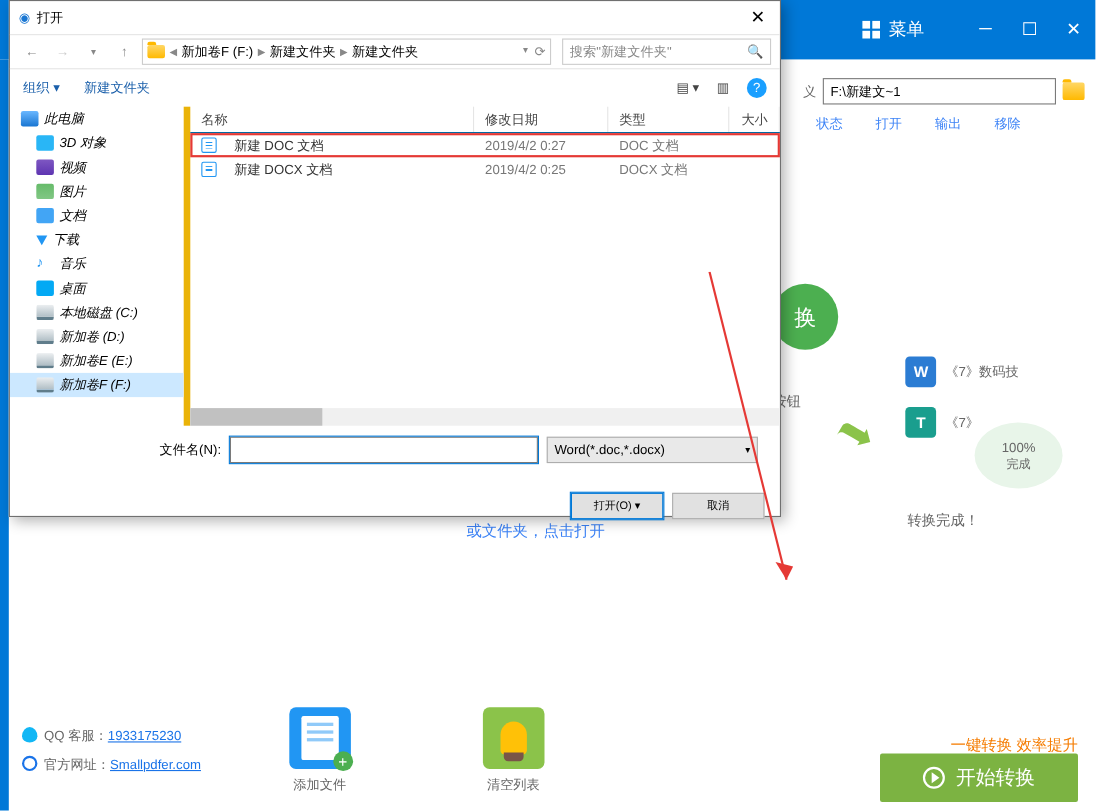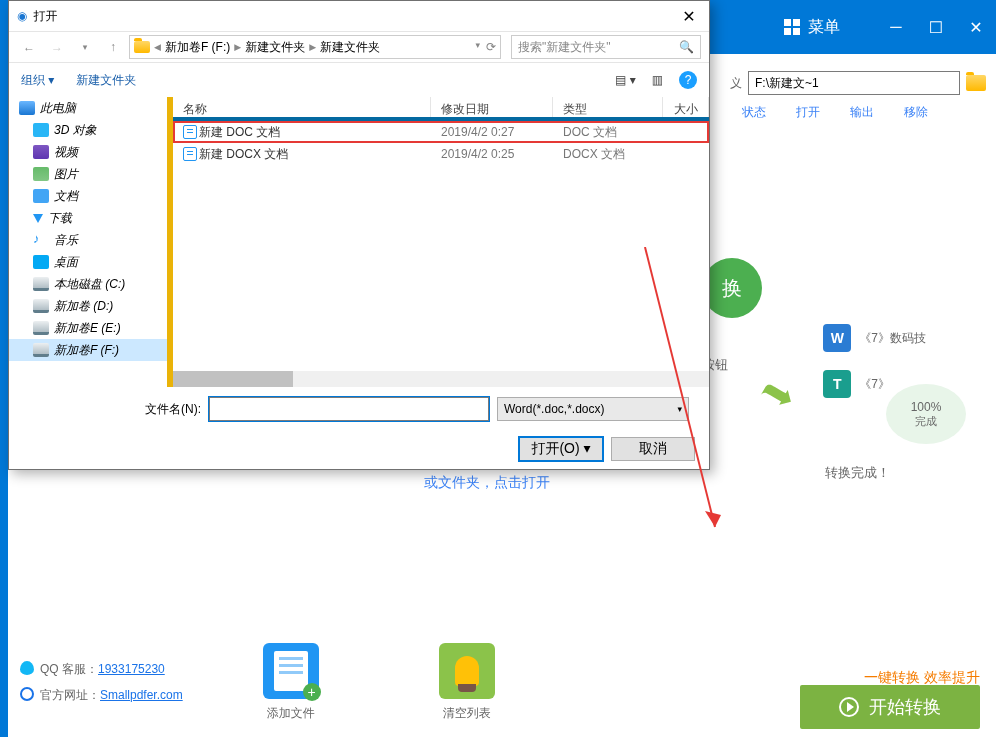--- a/index.html
+++ b/index.html
@@ -92,45 +92,45 @@
 .icon-3d { background: #29b6f6; border-radius: 2px; }
 .icon-video { background: linear-gradient(#7e57c2,#5e35b1); border-radius: 2px; }
 .icon-image { background: linear-gradient(#66bb6a,#81c784); border-radius: 2px; }
 .icon-doc { background: #42a5f5; border-radius: 2px; }
 .icon-download { width: 10px; height: 12px; border-left: 5px solid transparent; border-right: 5px solid transparent; border-top: 9px solid #2196f3; background: none; margin-top: 3px; }
 .icon-music { color: #2196f3; font-size: 13px; line-height: 12px; }
 .icon-desktop { background: #03a9f4; border-radius: 2px; }
 .icon-disk { background: linear-gradient(#eceff1,#b0bec5); border-radius: 2px; border-bottom: 3px solid #607d8b; }
 
 .filelist { flex: 1; position: relative; }
-.fl-head { height: 24px; display: flex; border-bottom: 4px solid #0369a1; font-size: 12px; color: #444; }
+.fl-head { height: 24px; display: flex; border-bottom: 1px solid #0369a1; font-size: 12px; color: #444; }
 .fl-head div { padding: 4px 10px; border-right: 1px solid #e5e5e5; }
 .col-name { width: 258px; }
 .col-date { width: 122px; }
 .col-type { width: 110px; }
 .col-size { flex: 1; text-align: right; padding-right: 8px; }
 .fl-row { height: 22px; display: flex; align-items: center; font-size: 12px; color: #555; }
 .fl-row.highlighted { outline: 2px solid #e53935; outline-offset: -2px; }
-.fl-row .col-name { display: flex; align-items: center; gap: 2px; padding-left: 10px; color: #333; }
+.fl-row .col-name { display: flex; align-items: center; gap: 16px; padding-left: 10px; color: #333; }
 .fl-row .col-date, .fl-row .col-type { padding-left: 10px; color: #777; }
 .docicon { width: 14px; height: 14px; border: 1px solid #2196f3; border-radius: 2px; position: relative; }
 .docicon::after { content: ""; position: absolute; inset: 3px; background: repeating-linear-gradient(#2196f3 0 1px, transparent 1px 3px); }
 .fl-scroll-h { position: absolute; bottom: 0; left: 0; right: 0; height: 16px; background: #f0f0f0; }
 .fl-scroll-h::after { content: ""; position: absolute; left: 0; top: 0; width: 120px; height: 100%; background: #c1c1c1; }
 
 
 .red-arrow { position: absolute; left: 464px; top: 150px; pointer-events: none; }
 
 .dlg-footer { padding: 10px 14px; font-size: 12px; }
-.filename-row { display: flex; align-items: center; gap: 8px; margin-bottom: 16px; }
+.filename-row { display: flex; align-items: center; gap: 8px; margin-bottom: 27px; }
 .filename-label { width: 60px; text-align: right; margin-left: 118px; }
 .filename-input { width: 280px; height: 24px; border: 1px solid #7a7a7a; outline: 1px solid #0078d7; }
 .filter-select { width: 192px; height: 24px; border: 1px solid #adadad; background: #e9e9e9; display: flex; align-items: center; justify-content: space-between; padding: 0 6px; cursor: pointer; }
 .btn-row { display: flex; justify-content: flex-end; gap: 8px; }
-.dlg-btn { width: 84px; height: 24px; border: 1px solid #adadad; background: #e1e1e1; cursor: pointer; font-size: 14px; }
+.dlg-btn { width: 84px; height: 24px; border: 1px solid #adadad; background: #e1e1e1; cursor: pointer; font-size: 10px; }
 .dlg-btn.primary { border: 1px solid #0078d7; outline: 1px solid #0078d7; }
 
 </style>
 </head>
 <body>
 
 <div class="app">
   <div class="app-titlebar">
     <div class="app-title-left">
       <div class="grid-icon">

